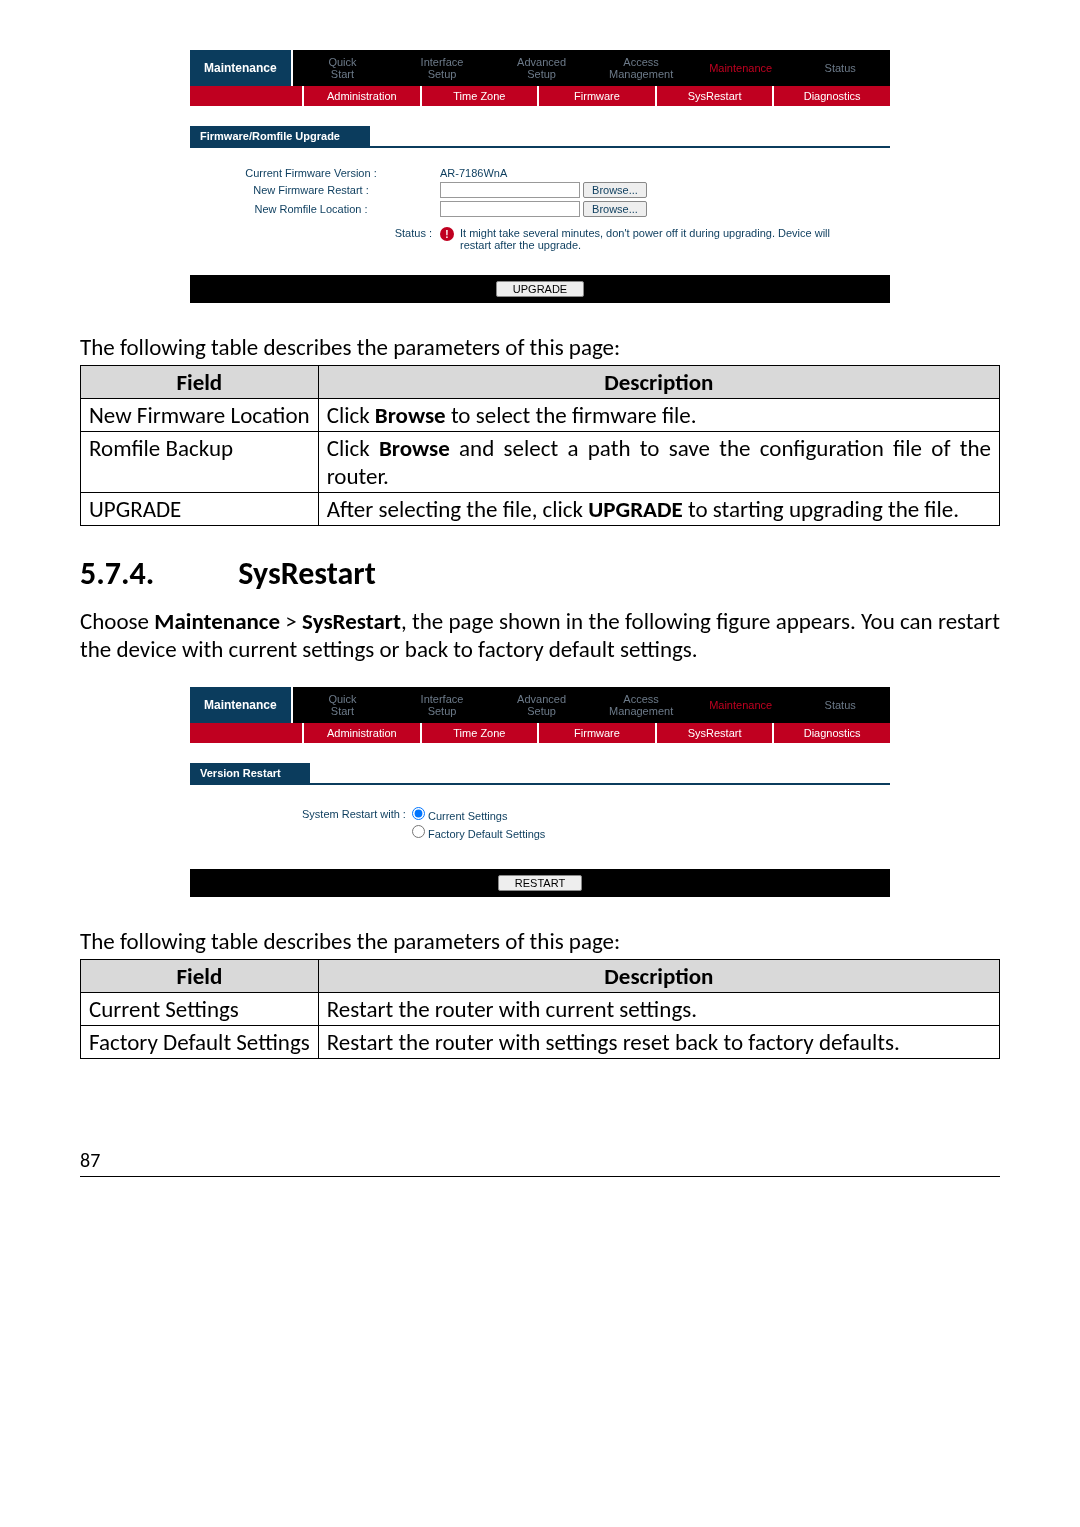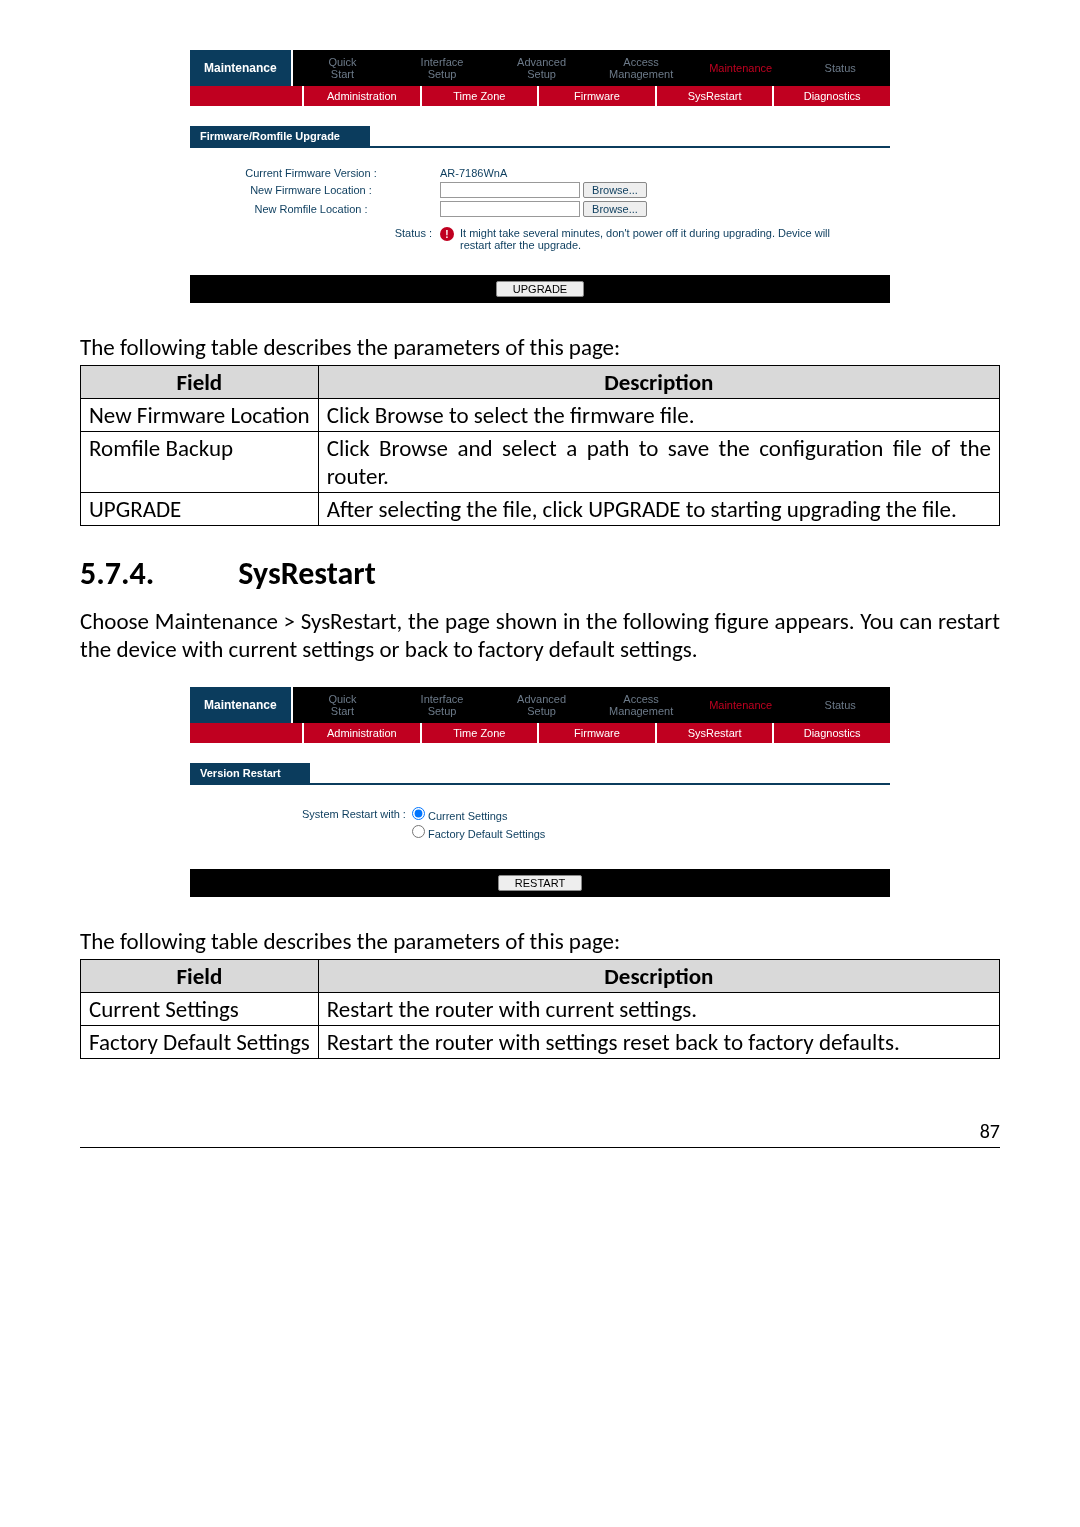--- a/index.html
+++ b/index.html
@@ -149,21 +149,21 @@
   .router-ui .bottom-bar .ui-btn { padding: 1px 16px; }
 
   
   .body-text {
     font-size: 23px;
     margin: 8px 0 4px 0;
   }
   .body-justify {
     text-align: justify;
   }
-  .bold { font-weight: normal; }
+  .bold { font-weight: bold; }
 
   
   table.param-table {
     width: 100%;
     border-collapse: collapse;
     font-size: 23px;
     margin-bottom: 28px;
   }
   table.param-table th, table.param-table td {
     border: 1px solid #000;
@@ -208,23 +208,23 @@
   .router-ui.small-ui .radio-area .rgroup .rlabel {
     padding-top: 1px;
   }
   .router-ui.small-ui .radio-area .ropt {
     display: block;
     margin-bottom: 3px;
   }
 
   
   .page-footer {
-    text-align: right;
+    text-align: left;
     font-size: 20px;
-    margin-top: 60px;
+    margin-top: 89px;
   }
   .page-footer .line {
     border-top: 1px solid #000;
     margin-top: 4px;
   }
 </style>
 </head>
 <body>
 
 <div class="router-ui">
@@ -264,21 +264,21 @@
 
   <div class="section-bar">Firmware/Romfile Upgrade</div>
   <div class="section-underline"></div>
 
   <div class="form-area">
     <div class="form-row">
       <div class="flabel">Current Firmware Version :</div>
       <div class="fval">AR-7186WnA</div>
     </div>
     <div class="form-row">
-      <div class="flabel">New Firmware Location :</div>
+      <div class="flabel">New Firmware Restart :</div>
       <div class="fval">
         <input type="text" style="">
         <span class="ui-btn">Browse...</span>
       </div>
     </div>
     <div class="form-row">
       <div class="flabel">New Romfile Location :</div>
       <div class="fval">
         <input type="text" style="">
         <span class="ui-btn">Browse...</span>

